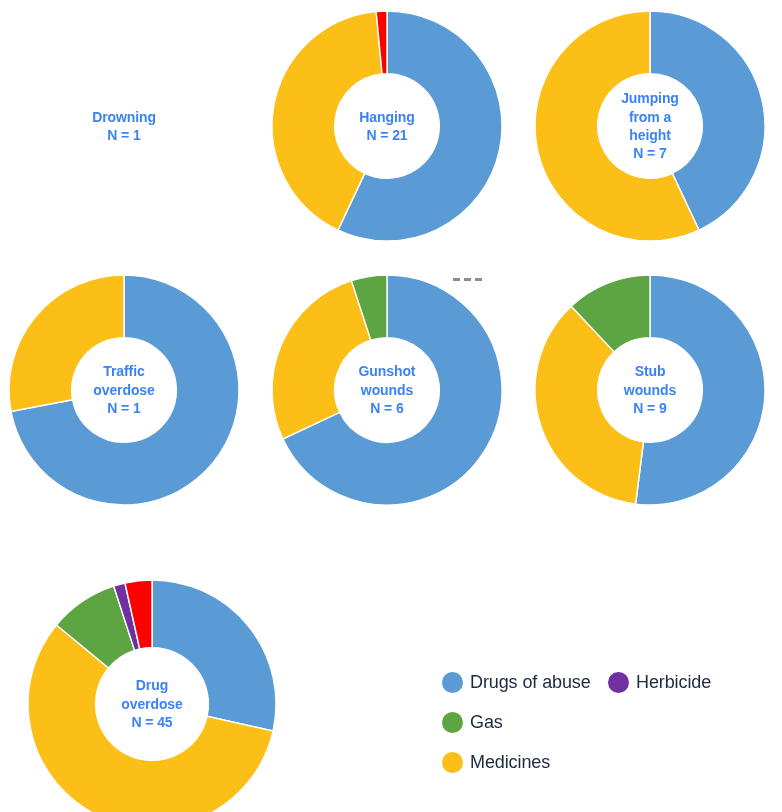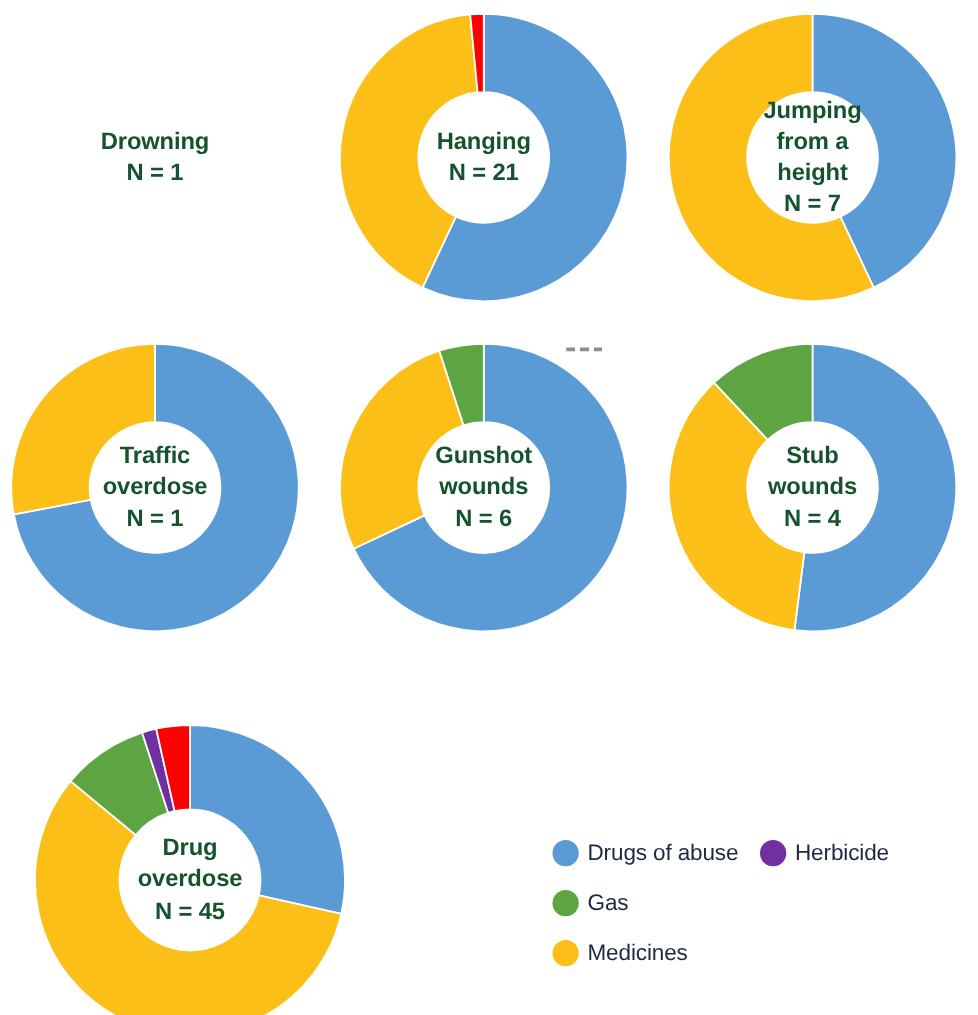--- a/index.html
+++ b/index.html
@@ -33,23 +33,23 @@
     top: 0;
     width: 100%;
     height: 100%;
     display: flex;
     flex-direction: column;
     align-items: center;
     justify-content: center;
     pointer-events: none;
     text-align: center;
     font-weight: bold;
-    font-size: 19px;
+    font-size: 14px;
     line-height: 1.32;
-    color: #14532d;
+    color: #3b82f6;
     letter-spacing: -0.1px;
   }
   .donut-center-label .cl-line {
     display: block;
     white-space: nowrap;
   }
 
   
   #legend {
     position: absolute;
@@ -158,21 +158,21 @@
       </div>
       <div class="donut" style="left: 535px; top: 275px; width: 230px; height: 230px;">
         <svg width="230" height="230" viewBox="0 0 230 230">
           <path d="M 115 0 A 115 115 0 1 1 100.58667814010498 229.09319065116495 L 108.44193855374776 166.91240174628007 A 52.325 52.325 0 1 0 115 62.675 Z" fill="#5B9BD5" stroke="#ffffff" stroke-width="1.4"></path>
           <path d="M 100.58667814010498 229.09319065116495 A 115 115 0 0 1 36.27708281820077 31.168607846537697 L 79.18107268228135 76.85671657017465 A 52.325 52.325 0 0 0 108.44193855374776 166.91240174628007 Z" fill="#FCBF18" stroke="#ffffff" stroke-width="1.4"></path>
           <path d="M 36.27708281820077 31.168607846537697 A 115 115 0 0 1 114.99999999999999 0 L 114.99999999999999 62.675 A 52.325 52.325 0 0 0 79.18107268228135 76.85671657017465 Z" fill="#5DA542" stroke="#ffffff" stroke-width="1.4"></path>
         </svg>
         <div class="donut-center-label">
           <span class="cl-line">Stub</span>
           <span class="cl-line">wounds</span>
-          <span class="cl-line">N = 4</span>
+          <span class="cl-line">N = 9</span>
         </div>
       </div>
       <div class="donut" style="left: 28px; top: 580px; width: 248px; height: 248px;">
         <svg width="248" height="248" viewBox="0 0 248 248">
           <path d="M 124.00000000000001 0 A 124 124 0 0 1 245.01367848040468 151.04976193317125 L 179.06122370858412 136.30764167959293 A 56.42 56.42 0 0 0 124 67.58 Z" fill="#5B9BD5" stroke="#ffffff" stroke-width="1.4"></path>
           <path d="M 245.01367848040468 151.04976193317125 A 124 124 0 1 1 28.456357895802057 44.95942527116257 L 80.52764284258994 88.03653849837897 A 56.42 56.42 0 1 0 179.06122370858412 136.30764167959293 Z" fill="#FCBF18" stroke="#ffffff" stroke-width="1.4"></path>
           <path d="M 28.456357895802057 44.95942527116257 A 124 124 0 0 1 85.68189269750638 6.068991979401005 L 106.56526117736541 70.34139135062745 A 56.42 56.42 0 0 0 80.52764284258994 88.03653849837897 Z" fill="#5DA542" stroke="#ffffff" stroke-width="1.4"></path>
           <path d="M 85.68189269750638 6.068991979401005 A 124 124 0 0 1 96.95023806682863 2.98632151959535 L 111.69235832040704 68.93877629141588 A 56.42 56.42 0 0 0 106.56526117736541 70.34139135062745 Z" fill="#7030A0" stroke="#ffffff" stroke-width="1.4"></path>
           <path d="M 96.95023806682863 2.98632151959535 A 124 124 0 0 1 123.99999999999987 0 L 123.99999999999994 67.58 A 56.42 56.42 0 0 0 111.69235832040704 68.93877629141588 Z" fill="#FF0000" stroke="#ffffff" stroke-width="1.4"></path>
         </svg>

